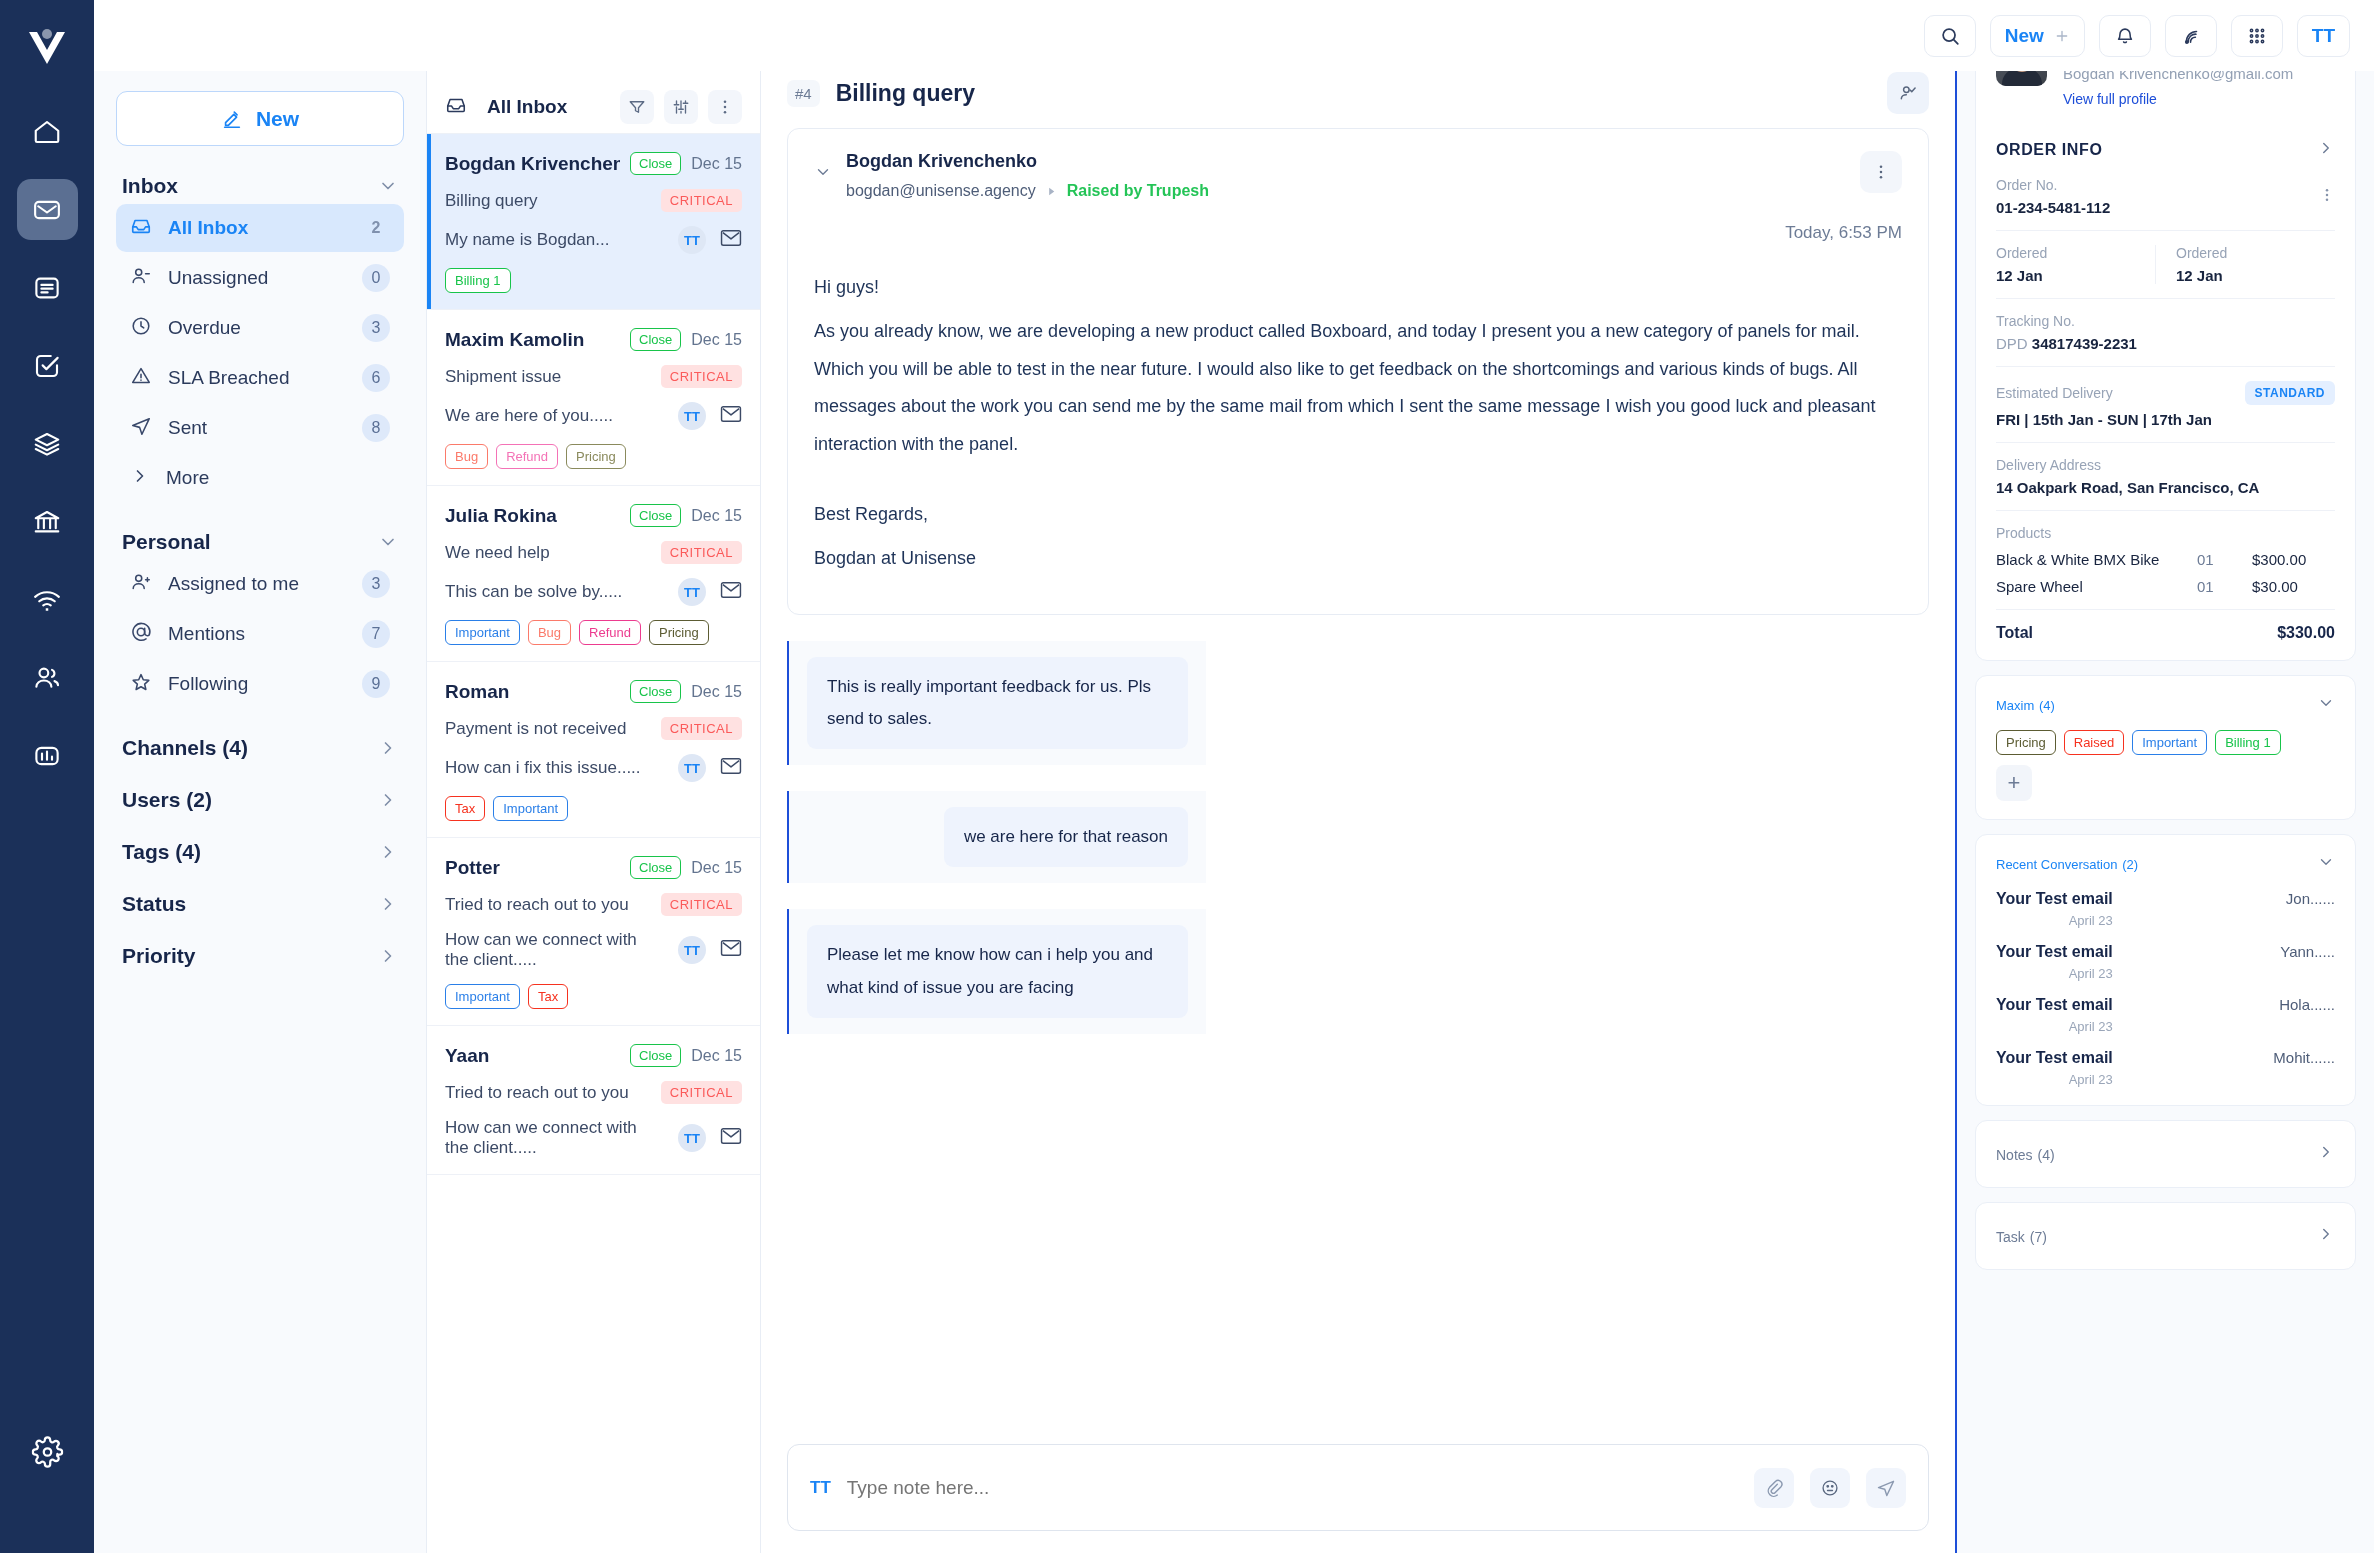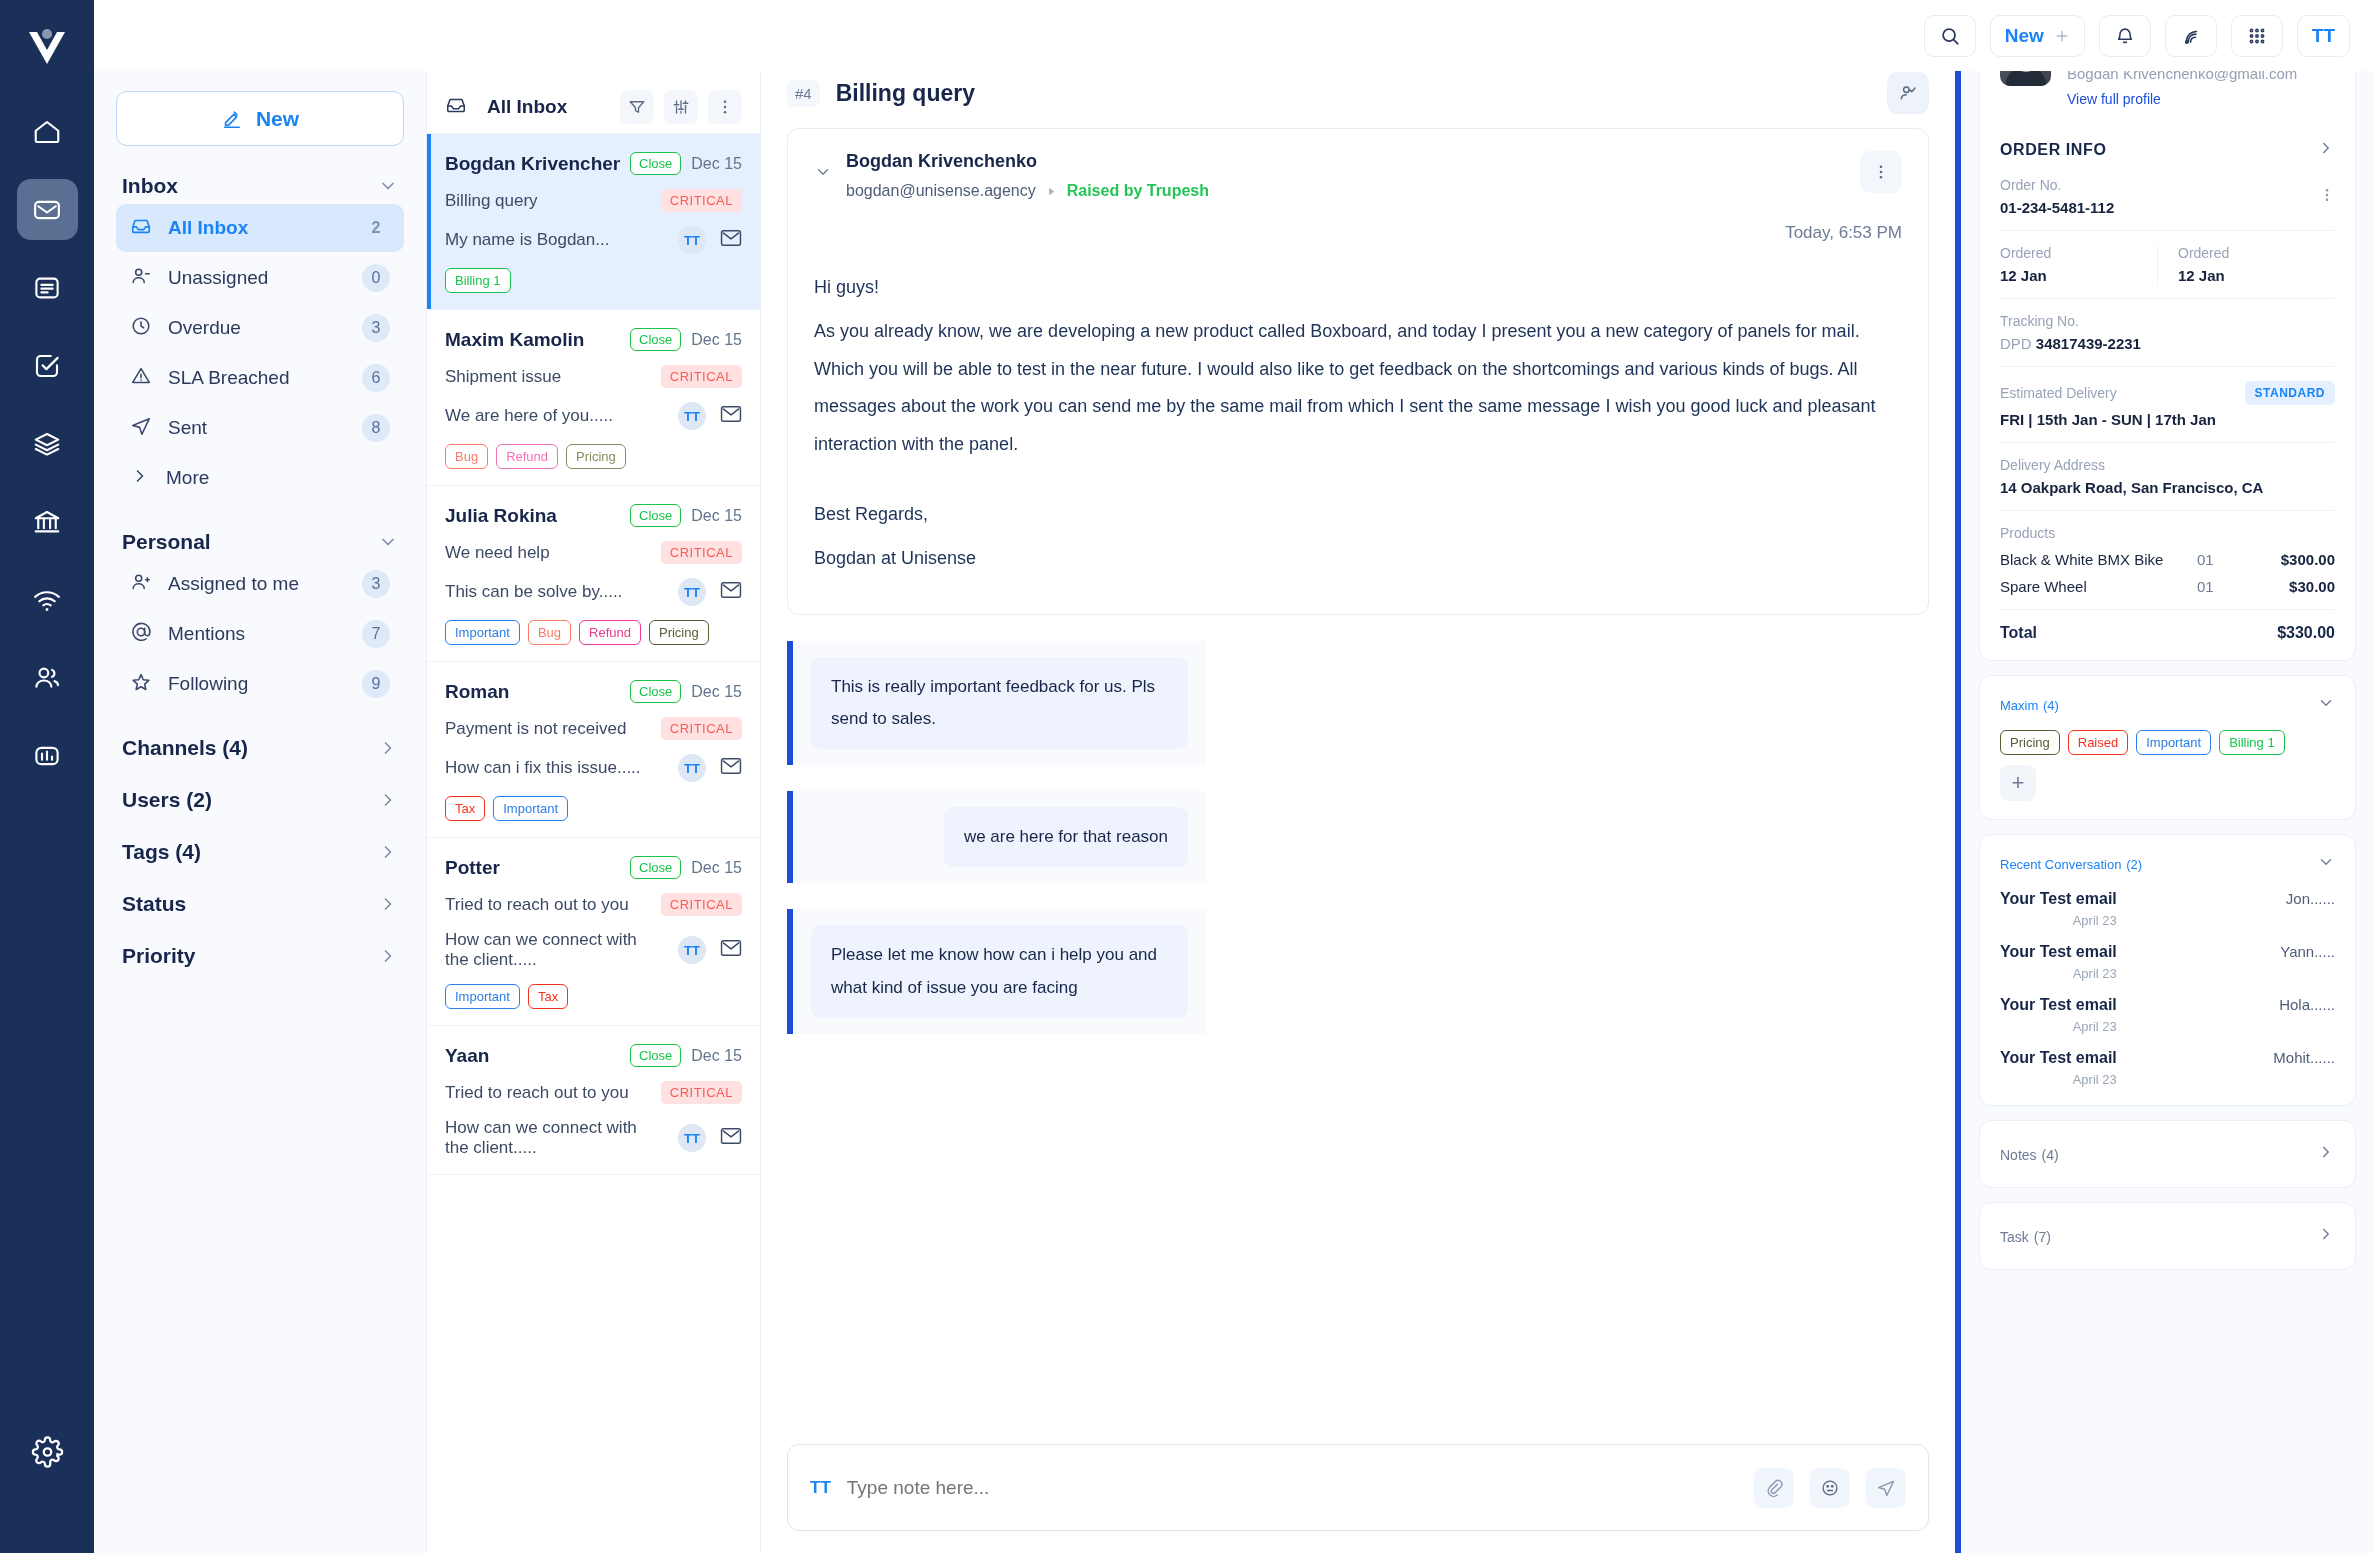--- a/index.html
+++ b/index.html
@@ -125,21 +125,21 @@
   .bubble-row.right { justify-content: flex-end; }
   .bubble { background:#eef3fd; border-radius: 9px; padding: 14px 20px; font-size:17px; color:#17264a; line-height:1.9; max-width: 426px; }
   .bubble .who { color:#1a84f5; margin-right: 12px; }
 
   .composer { margin: 0 26px 22px 26px; border:1px solid #dfe5ee; border-radius: 12px; height: 87px; display:flex; align-items:center; padding: 0 22px; gap: 16px; }
   .composer .tt { color:#1a84f5; font-size:17px; font-weight:bold; }
   .composer input { flex:1; border:none; outline:none; font-size:19px; color:#7d8ca5; font-family:"Liberation Sans", sans-serif; }
   .cm-btn { width:40px; height:40px; border-radius:9px; background:#f1f5fc; display:flex; align-items:center; justify-content:center; cursor:pointer; }
 
   
-  .right { width: 419px; flex:0 0 419px; background:#f8fafd; border-left:6px solid #1d4ed8; padding: 16px 18px; overflow: hidden; }
+  .right { width: 419px; flex:0 0 419px; background:#f8fafd; border-left:2px solid #1d4ed8; padding: 16px 18px; overflow: hidden; }
   .card { background:#ffffff; border:1px solid #eaeff7; border-radius: 12px; padding: 18px 20px; margin-bottom: 14px; }
   .contact-row { display:flex; gap: 16px; align-items:flex-start; }
   .avatar { width: 51px; height:51px; border-radius: 10px; flex:0 0 51px; background: linear-gradient(160deg,#595f6b,#3b4048); position: relative; overflow:hidden; }
   .avatar .hair { position:absolute; left:12px; top:6px; width:28px; height:20px; background:#2e2722; border-radius:14px 14px 6px 6px; }
   .avatar .face { position:absolute; left:15px; top:13px; width:22px; height:24px; background:#c99e86; border-radius:11px; }
   .avatar .body { position:absolute; left:6px; bottom:0; width:40px; height:18px; background:#232a38; border-radius:16px 16px 0 0; }
   .c-name { font-size: 19px; font-weight: bold; color:#17264a; }
   .c-mail { font-size: 15px; color:#93a0b4; margin-top: 8px; }
   .c-link { font-size: 14px; color:#1d4ed8; margin-top: 9px; cursor:pointer; }
   .dots-v { color:#8694ab; font-size: 20px; line-height: .6; letter-spacing:0; cursor:pointer; }
@@ -148,21 +148,21 @@
   .lbl-sm { font-size: 14px; color:#97a3b6; }
   .val-sm { font-size: 15px; color:#18243f; font-weight: bold; margin-top: 6px; }
   .hr { height:1px; background:#eef1f7; margin: 14px 0; }
   .two-col { display:flex; }
   .two-col > div { flex:1; }
   .two-col > div + div { border-left: 1px solid #eef1f7; padding-left: 20px; }
   .chip-std { background:#e4efff; color:#1a84f5; font-size: 12px; font-weight:bold; border-radius:6px; padding:5px 10px; letter-spacing:0.5px; }
   .prod-row { display:flex; align-items:center; margin-top: 10px; font-size: 15px; color:#18243f; }
   .prod-row .nm { flex:1; }
   .prod-row .qty { width: 55px; text-align:left; color:#6d7c96; }
-  .prod-row .pr { width: 83px; text-align:right; font-weight: bold; }
+  .prod-row .pr { width: 83px; text-align:left; font-weight: normal; }
   .tot-row { display:flex; font-size: 16px; font-weight:bold; color:#17264a; }
   .tot-row .pr { margin-left:auto; }
   .blue-title { font-size: 17px; font-weight: bold; color:#1a84f5; }
   .blue-title span { font-size: 13px; font-weight: normal; }
   .tag-wrap { display:flex; gap:8px; flex-wrap: wrap; margin-top: 14px; }
   .plus-btn { width: 36px; height:36px; border-radius:8px; background:#f2f5fa; display:flex; align-items:center; justify-content:center; color:#6d7c96; font-size: 22px; margin-top: 10px; cursor:pointer; }
   .rc-row { display:flex; align-items:flex-start; margin-top: 15px; }
   .rc-row .t { font-size: 16px; font-weight: bold; color:#17264a; }
   .rc-row .d { font-size: 13px; color:#9aa6b9; margin-top: 5px; text-align: right; }
   .rc-row .r { margin-left:auto; font-size: 15px; color:#4e5d78; }

